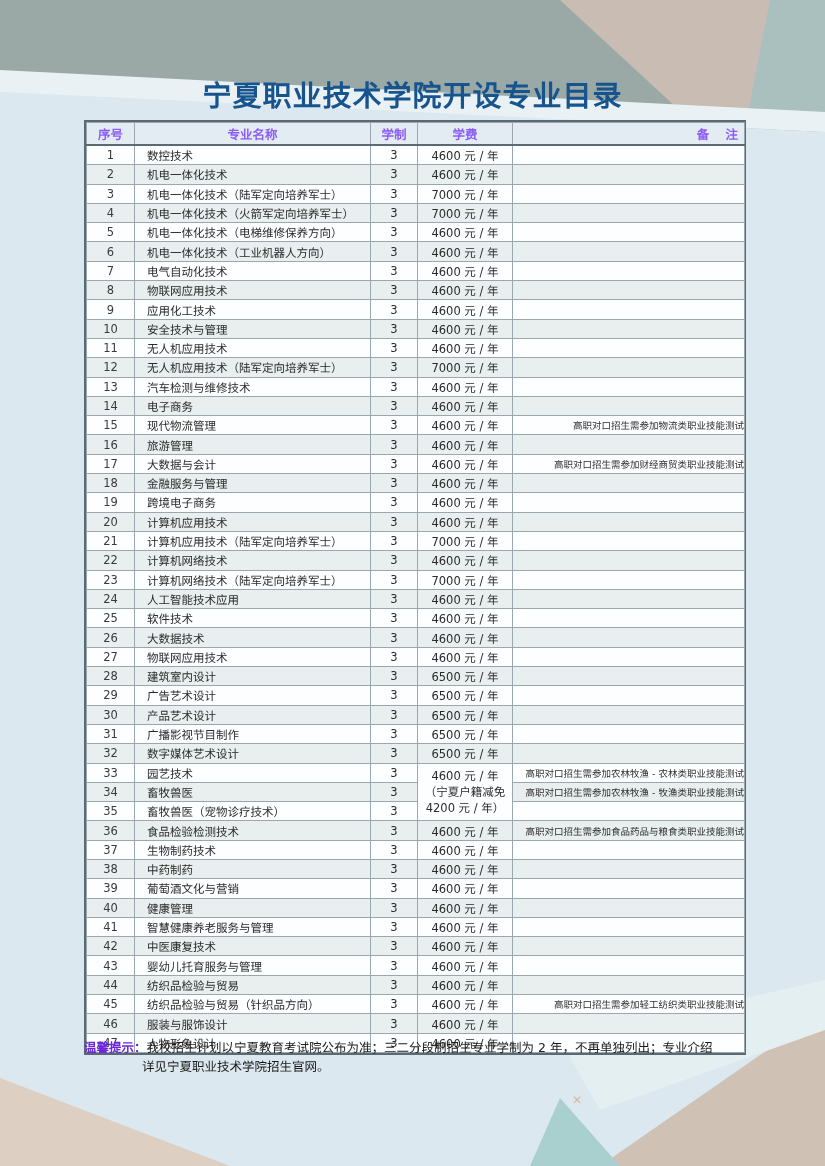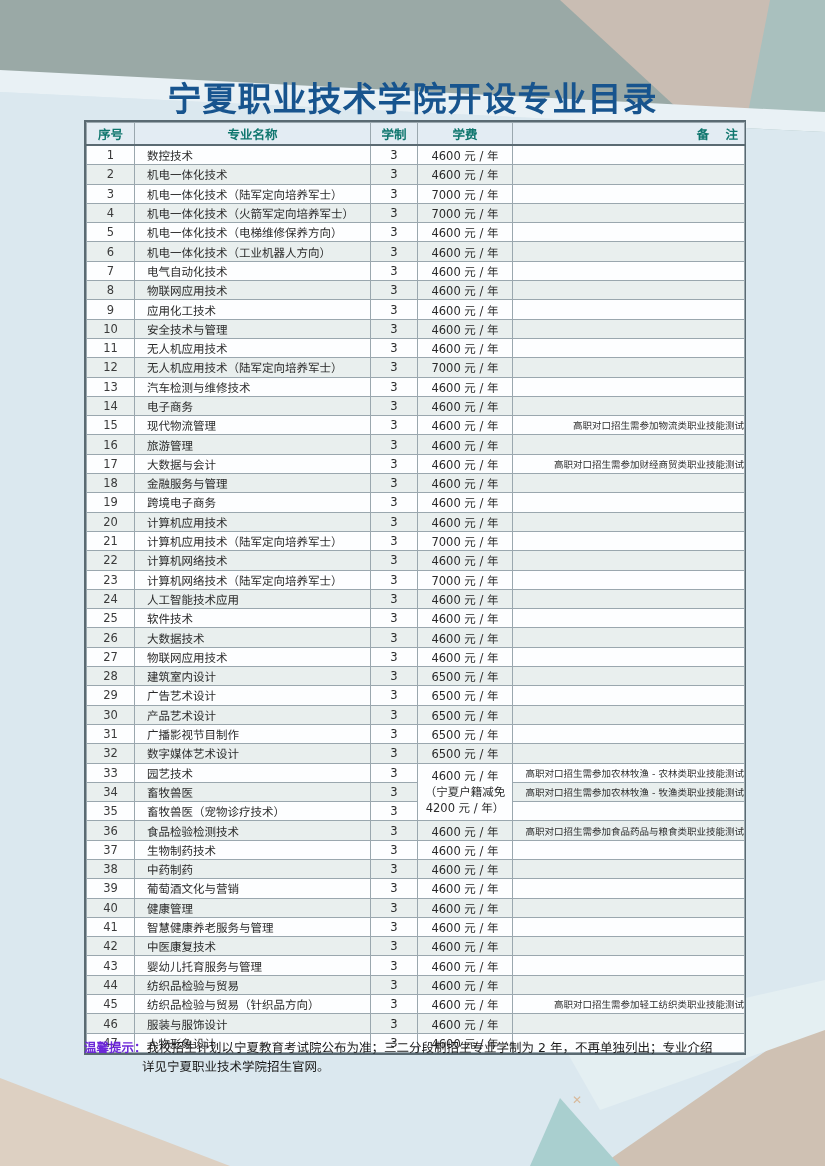--- a/index.html
+++ b/index.html
@@ -7,42 +7,42 @@
   body{
     width:825px;height:1166px;position:relative;overflow:hidden;
     background:#dbe8ef;
     font-family:"Liberation Sans","DejaVu Sans",sans-serif;
   }
   .bg-layer{position:absolute;inset:0;overflow:hidden;z-index:0;}
   #page-wrap{position:relative;z-index:2;width:825px;height:1166px;}
 
   .title{
     position:absolute;left:0;top:72px;width:825px;text-align:center;
-    font-size:34px;font-weight:bold;color:#17548e;letter-spacing:1px;
+    font-size:29px;font-weight:bold;color:#17548e;letter-spacing:1px;
     font-family:"DejaVu Sans","Liberation Sans",sans-serif;
   }
 
   .table-shell{
     position:absolute;left:84px;top:120px;width:658px;
     border:2px solid #5a6a72;background:#ffffff;
   }
   table{border-collapse:collapse;width:100%;table-layout:fixed;}
   col.c-no{width:48px;}
   col.c-name{width:236px;}
   col.c-len{width:47px;}
   col.c-fee{width:95px;}
   col.c-note{width:232px;}
 
   th,td{
     border:1px solid #9aa7ae;
     font-size:11.5px;color:#2a2a2a;height:18.3px;padding:0;
     font-family:"DejaVu Sans","Liberation Sans",sans-serif;
   }
   thead th{
-    background:#e3ecf3;color:#0f766e;font-weight:bold;
+    background:#e3ecf3;color:#8b5cf6;font-weight:bold;
     font-size:12.5px;height:21px;text-align:center;
     border-bottom:2px solid #5a6a72;
   }
   th.th-note{letter-spacing:6px;text-align:right;}
 
   tbody tr.odd td{background:#fdfeff;}
   tbody tr.even td{background:#e9efee;}
 
   td.no{text-align:center;color:#3a3a3a;}
   td.name{text-align:left;padding-left:12px;margin-top:8px;}

